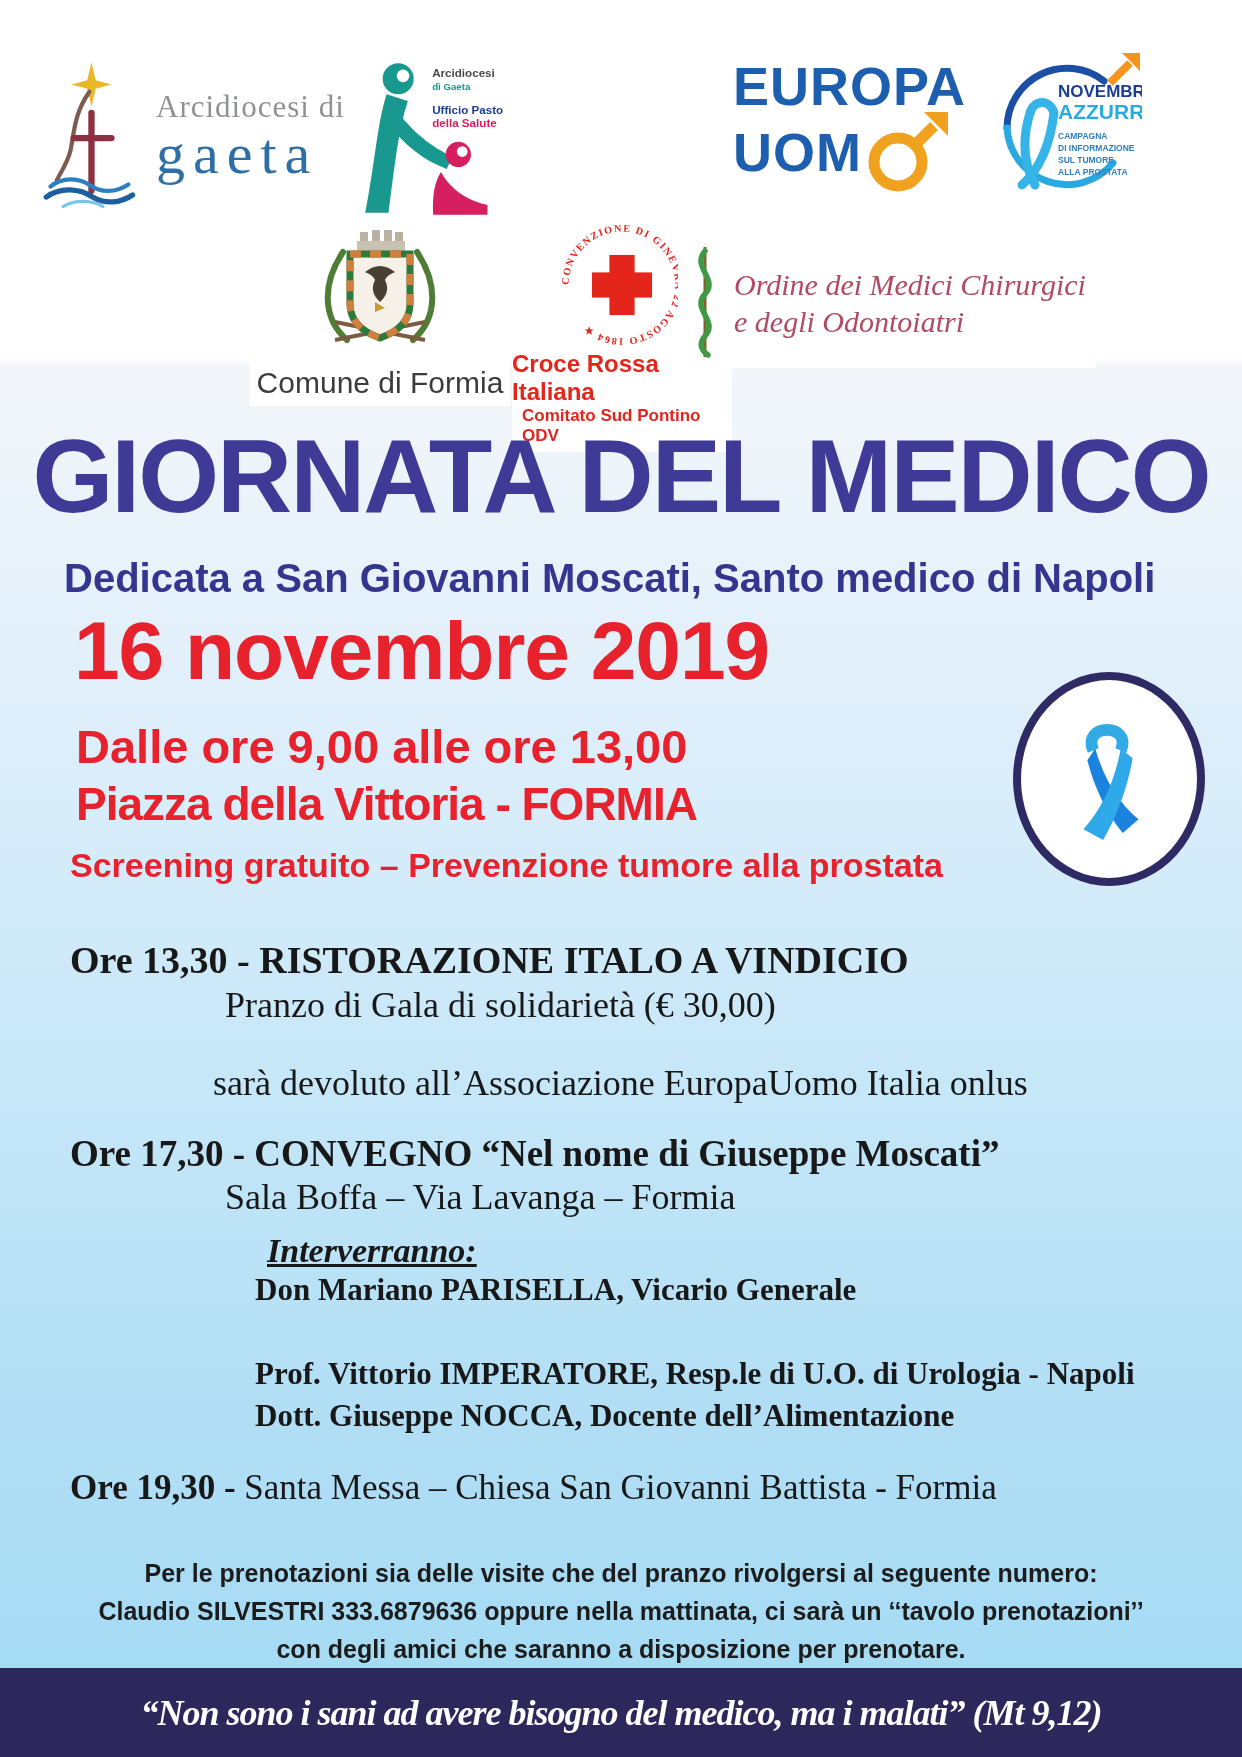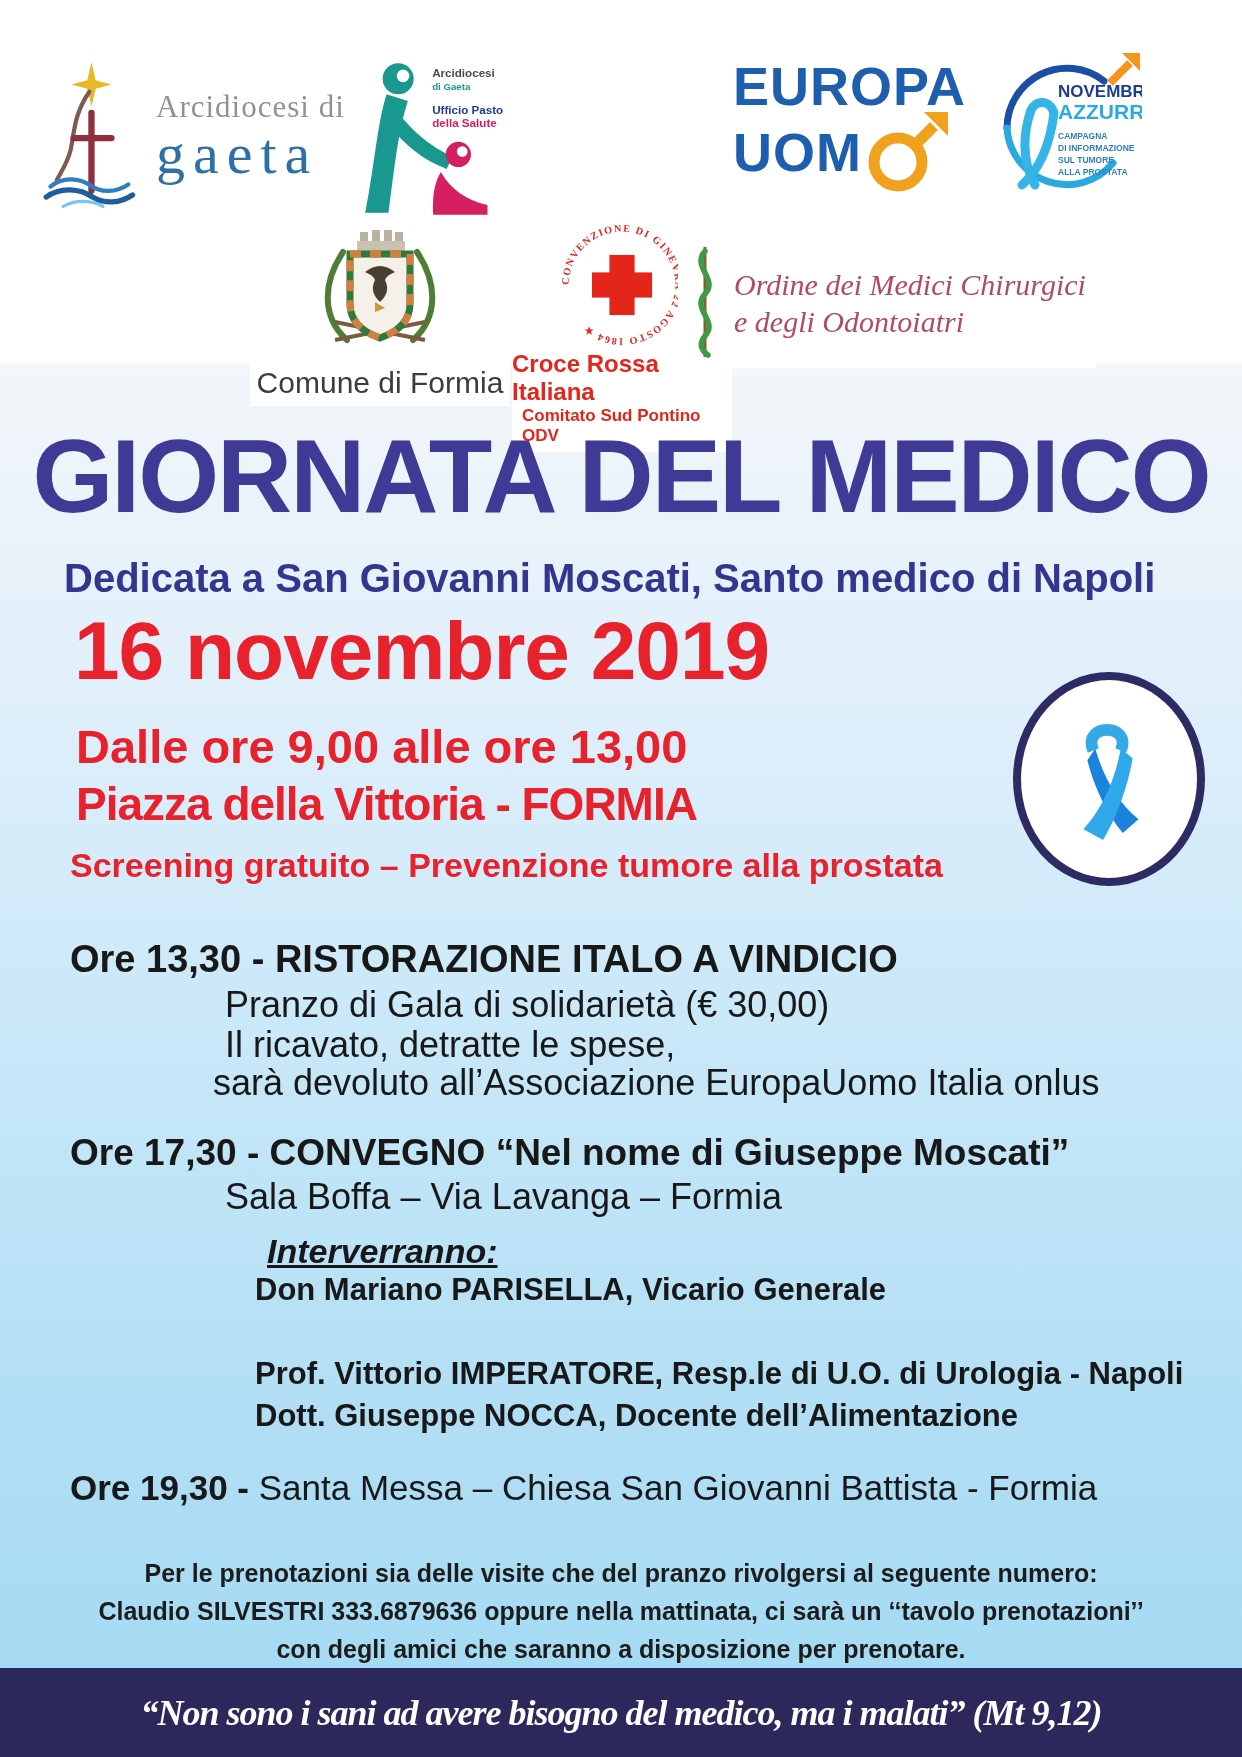--- a/index.html
+++ b/index.html
@@ -20,21 +20,21 @@
   .croce-cap1 { font-size:24px; font-weight:bold; color:#e4251c; margin-top:2px; }
   .croce-cap2 { font-size:17px; font-weight:bold; color:#e4251c;margin-left:10px; }
   .ordine { display:flex; align-items:center; background:#fff; padding:6px 10px; }
   .ordine-text { font-family:"Liberation Serif",serif; font-style:italic; color:#b14a62; font-size:30px; line-height:1.25; margin-left:12px; }
   
   .title { width:100%; text-align:center; font-weight:bold; font-size:104px; letter-spacing:-2px; color:#3f3a96; line-height:1; }
   .subtitle { left:64px; font-weight:bold; font-size:40px; color:#33358f; }
   .date { left:74px; font-weight:bold; font-size:82px; letter-spacing:-1px; color:#e8222d; line-height:1; }
   .redline { left:76px; font-weight:bold; font-size:47px; color:#e8222d; line-height:1.05; }
   .screening { left:70px; font-weight:bold; font-size:34px; color:#e8222d; }
-  .serif { font-family:Liberation Sans, sans-serif; color:#181818; }
+  .serif { font-family:Liberation Serif, serif; color:#181818; }
   .ev-label { left:70px; font-size:38px; font-weight:bold; }
   .ev-line { font-size:36px; }
   .interv { left:267px; font-size:34px; font-weight:bold; font-style:italic; text-decoration:underline; }
   .speaker { left:255px; font-size:31px; font-weight:bold; }
   .ev3 { left:70px; font-size:35px; }
   .ev3 b { font-weight:bold; }
   .booking { left:0; width:100%; text-align:center; font-weight:bold; font-size:25px; color:#1c1c1c; line-height:38px; }
   .ribbon-circle {
     left:1013px; top:672px; width:176px; height:198px; background:#fff;
     border:8px solid #2e2a63; border-radius:50%; display:flex; align-items:center; justify-content:center;
@@ -166,21 +166,20 @@
   <div class="abs ribbon-circle">
     <svg width="118" height="140" viewBox="0 0 120 130">
       <path d="M44,36 C32,8 84,8 72,36" stroke="#31aae6" stroke-width="12" fill="none"></path>
       <path d="M46,34 C54,62 68,88 90,106 L74,120 C56,98 44,70 38,46 Z" fill="#1b82dd"></path>
       <path d="M72,34 C66,66 54,94 34,116 L54,127 C70,100 80,68 84,44 Z" fill="#2fa9ea"></path>
     </svg>
   </div>
 
   <div class="abs serif ev-label" style="top:938px;">Ore 13,30 - RISTORAZIONE ITALO A VINDICIO</div>
   <div class="abs serif ev-line" style="left:225px; top:984px;">Pranzo di Gala di solidarietà (€ 30,00)</div>
-  <div class="abs serif ev-line" style="left:225px; top:1024px;">Il ricavato, detratte le spese,</div>
   <div class="abs serif ev-line" style="left:213px; top:1062px;">sarà devoluto all’Associazione EuropaUomo Italia onlus</div>
 
   <div class="abs serif ev-label" style="top:1132px; font-size:37px;">Ore 17,30 - CONVEGNO “Nel nome di Giuseppe Moscati”</div>
   <div class="abs serif ev-line" style="left:225px; top:1176px;">Sala Boffa – Via Lavanga – Formia</div>
 
   <div class="abs serif interv" style="top:1232px;">Interverranno:</div>
   <div class="abs serif speaker" style="top:1272px;">Don Mariano PARISELLA, Vicario Generale</div>
   <div class="abs serif speaker" style="top:1356px;">Prof. Vittorio IMPERATORE, Resp.le di U.O. di Urologia - Napoli</div>
   <div class="abs serif speaker" style="top:1398px;">Dott. Giuseppe NOCCA, Docente dell’Alimentazione</div>
 

